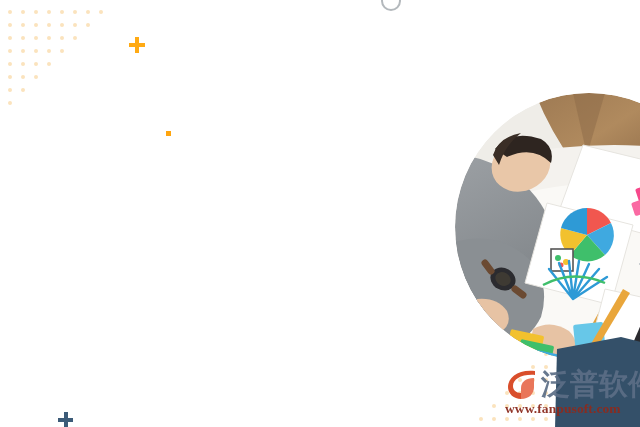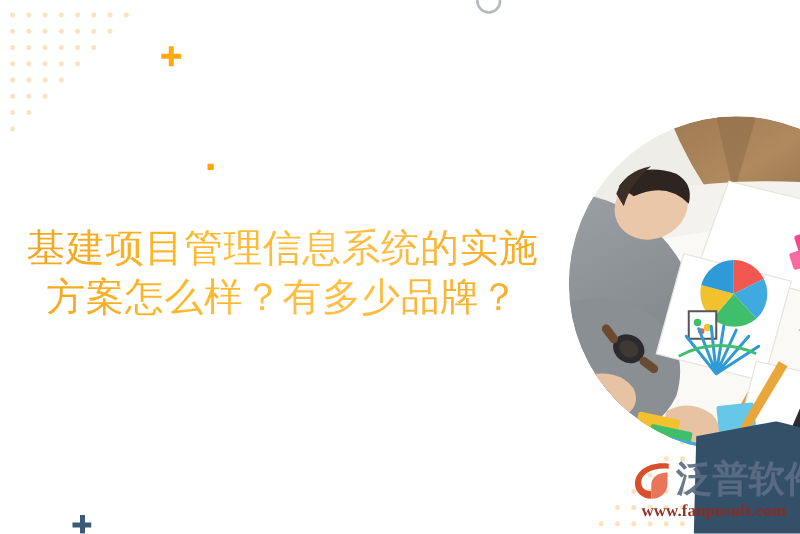--- a/index.html
+++ b/index.html
@@ -151,21 +151,20 @@
   }
   #logo-url {
     font-family: "Liberation Serif", serif;
     font-size: 13.5px;
     font-weight: 700;
     color: #8C2B1E;
     letter-spacing: .1px;
     margin-top: -1px;
     white-space: nowrap;
     opacity: .95;
-    text-align: center;
   }
 </style>
 </head>
 <body>
 
 <div id="canvas">
 
   <div id="dots-top-left" class="dotgrid">
       <span class="dot" style="background: rgb(251, 227, 189); top: 0px; left: 0px;"></span>
       <span class="dot" style="background: rgb(251, 227, 189); top: 0px; left: 13px;"></span>
@@ -352,22 +351,20 @@
       </g>
     </svg>
   </div>
 
   <div id="navy-shape">
     <svg width="90" height="92" viewBox="0 0 90 92" xmlns="http://www.w3.org/2000/svg" aria-hidden="true">
       <path d="M2 12 L66 0 L90 6 L90 92 L0 92 Z" fill="#345069"></path>
     </svg>
   </div>
 
-  <h1 id="headline">基建项目管理信息系统的实施
-方案怎么样？有多少品牌？</h1>
 
   <div id="logo">
     <div id="logo-row">
       <span id="logo-mark">
         <svg width="34" height="34" viewBox="0 0 34 34" xmlns="http://www.w3.org/2000/svg" aria-hidden="true">
           <path d="M30 4 C14 2 3 10 3 20 C3 27 9 32 16 32 L16 26 C11 26 8 23 8 19 C8 12 17 7 30 8 Z" fill="#D94E2B"></path>
           <path d="M29 11 C21 11 16 15 16 21 L16 32 C24 32 29 27 29 20 Z" fill="#E9765A"></path>
         </svg>
       </span>
       <span id="logo-word">泛普软件</span>

